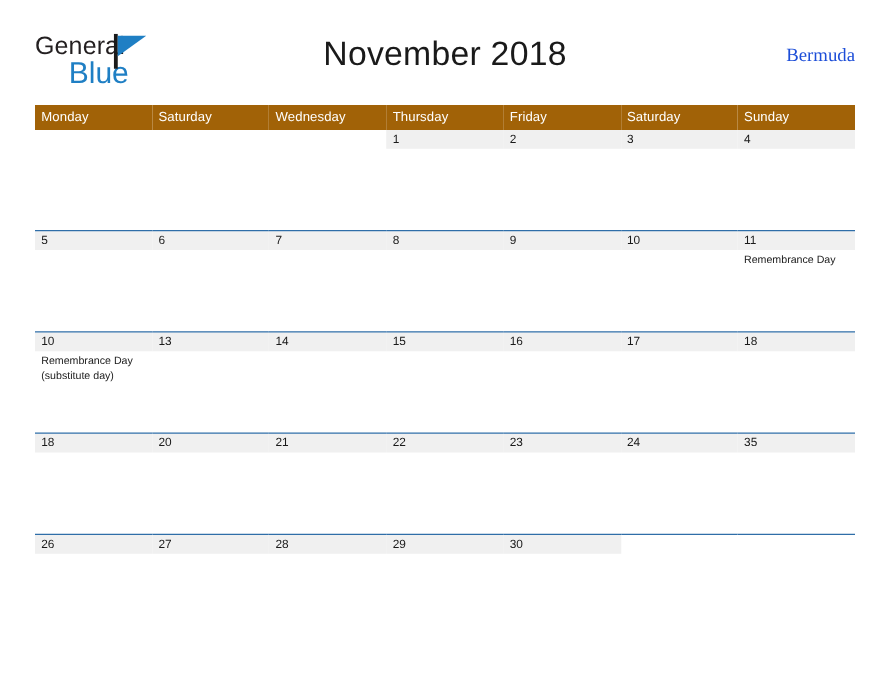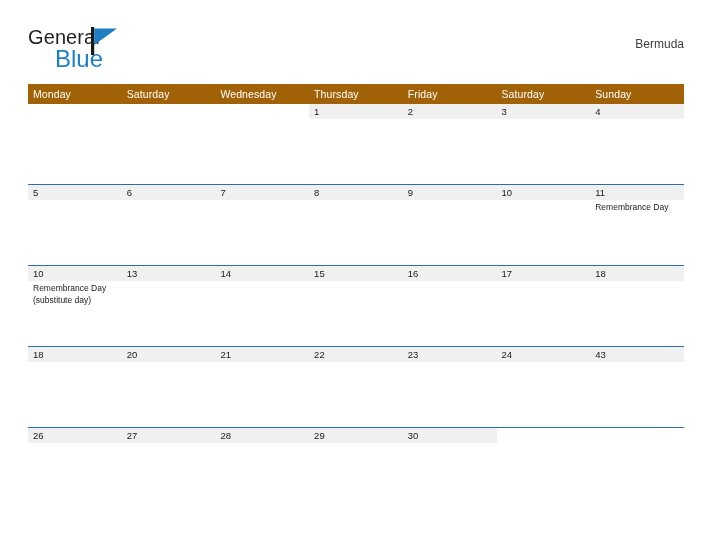--- a/index.html
+++ b/index.html
@@ -65,23 +65,23 @@
     font-weight: normal;
     color: #1a1a1a;
     letter-spacing: 0.2px;
     font-family: "Liberation Sans", sans-serif;
   }
 
   .cal-country {
     position: absolute;
     right: 0;
     top: 13px;
-    font-size: 12px;
-    color: #404040;
-    font-family: Liberation Sans, sans-serif;
+    font-size: 15px;
+    color: #1d4ed8;
+    font-family: Liberation Serif, serif;
   }
 
   
   .calendar {
     margin: 8px 28px 0 28px;
     width: 656px;
     border-collapse: collapse;
     table-layout: fixed;
   }
 
@@ -143,20 +143,21 @@
     <span class="brand-general">General</span>
     <span class="brand-blue">Blue</span>
     <span class="brand-flag">
       <svg width="30" height="30" viewBox="0 0 30 30" aria-hidden="true">
         <rect x="0" y="0" width="3.2" height="28" fill="#1a1a1a"></rect>
         <polygon points="3.2,1.5 26,1.5 3.2,18" fill="#1f7fc4"></polygon>
       </svg>
     </span>
   </div>
 
+  <div class="cal-title">November 2018</div>
 
   <div class="cal-country">Bermuda</div>
 </div>
 
 <table class="calendar">
   <thead>
     <tr>
       <th>Monday</th>
       <th>Saturday</th>
       <th>Wednesday</th>
@@ -311,21 +312,21 @@
             <div class="daynum-band">23</div>
           </div>
         </td>
         <td>
           <div class="daycell">
             <div class="daynum-band">24</div>
           </div>
         </td>
         <td>
           <div class="daycell">
-            <div class="daynum-band">43</div>
+            <div class="daynum-band">35</div>
           </div>
         </td>
       </tr>
       <tr class="week-row last-week">
         <td>
           <div class="daycell">
             <div class="daynum-band">26</div>
           </div>
         </td>
         <td>

